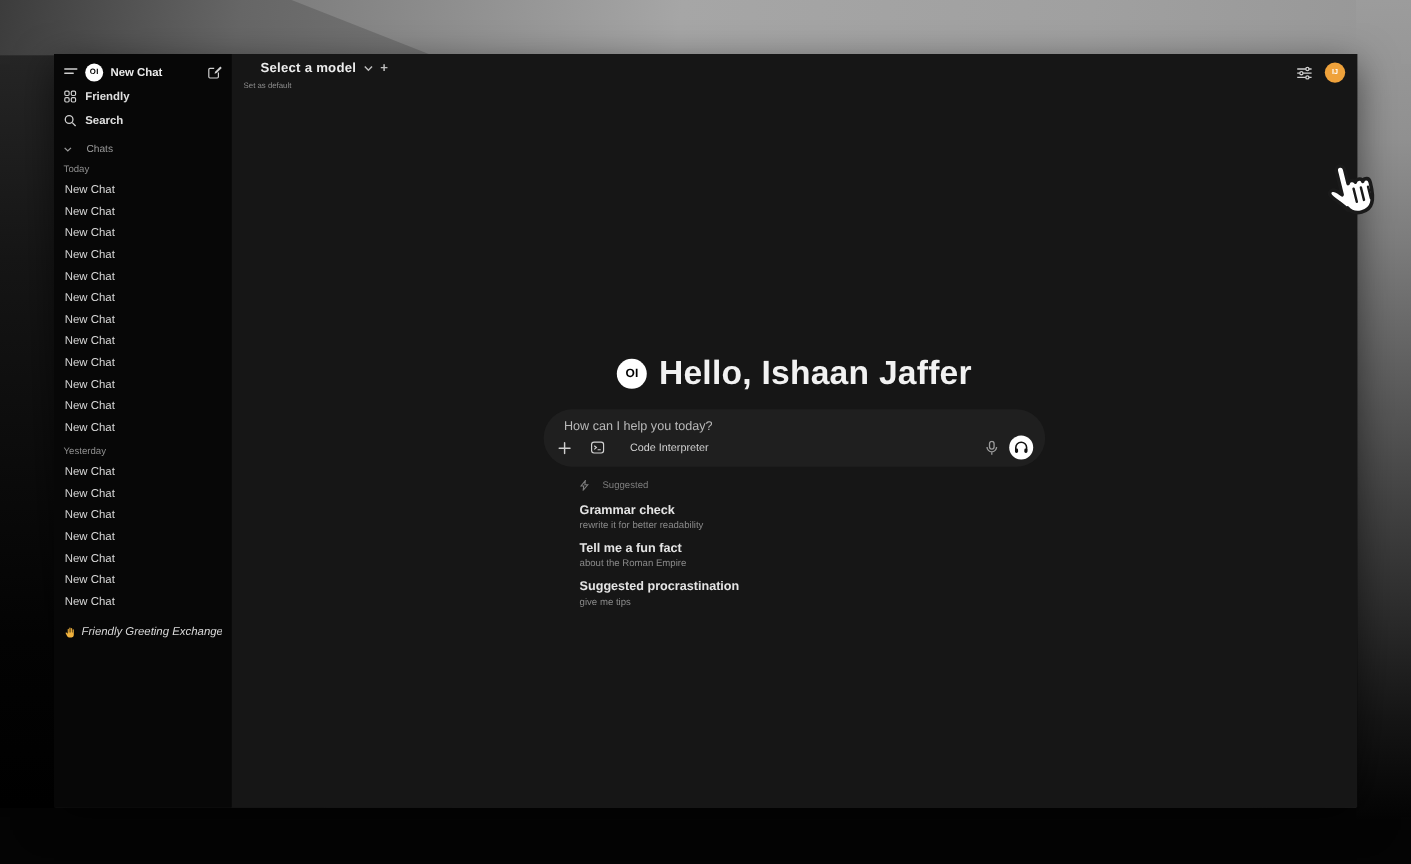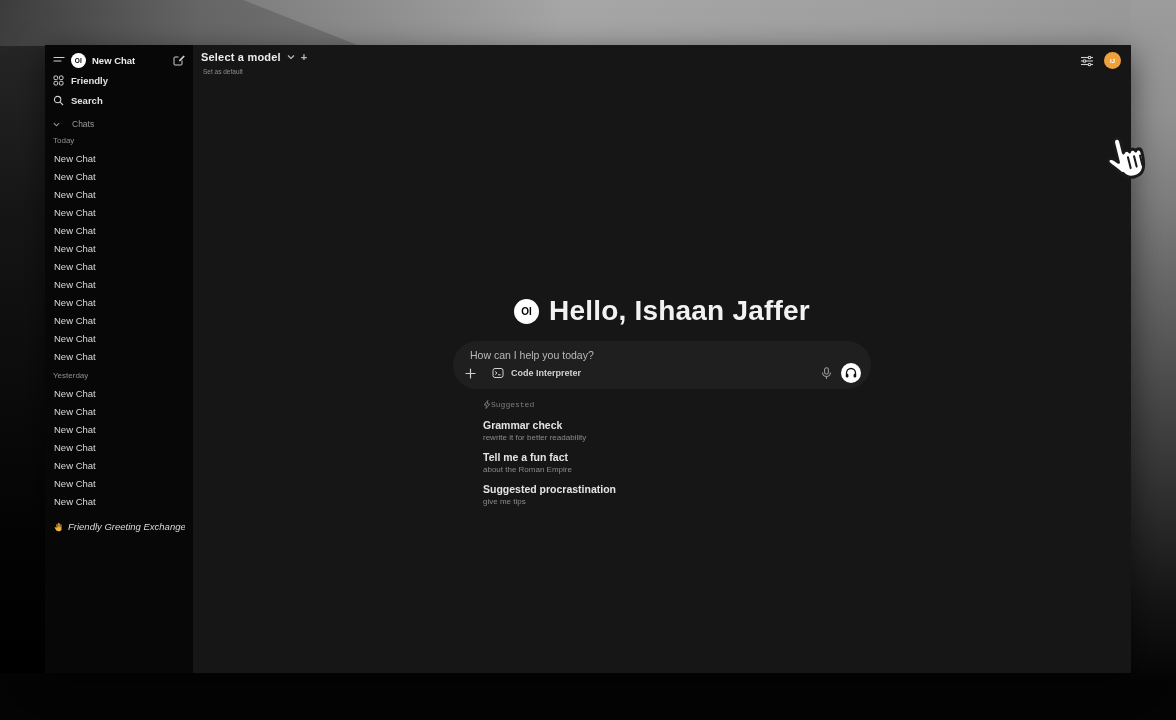--- a/index.html
+++ b/index.html
@@ -36,44 +36,44 @@
   .sb-section { display:flex; align-items:center; gap:12px; height:14px; margin-top:8px; color:#9a9a9a; font-size:8.5px; }
   .group-label { height:14px; line-height:14px; color:#8f8f8f; font-size:8px; margin-top:3px; }
   .group-label + .chat-item { margin-top:2px; }
   .chat-item { height:18px; line-height:18px; color:#d9d9d9; white-space:nowrap; overflow:hidden;
     border-radius:4px; padding-left:1px; cursor:pointer; }
   .chat-item.gap-top { margin-top:7px;font-style:italic; }
   .chat-hl { display:flex; align-items:center; gap:4px; }
 
   
   .main { flex:1; background:#161616; position:relative; min-width:0; }
-  .model-row { position:absolute; left:8px; top:6px; display:flex; align-items:center; gap:6px; color:#ececec; }
+  .model-row { position:absolute; left:24px; top:6px; display:flex; align-items:center; gap:6px; color:#ececec; }
   .model-label { font-size:11px; font-weight:bold; letter-spacing:.2px; }
   .set-default { position:absolute; left:10px; top:23px; font-size:6.5px; color:#8d8d8d; }
   .top-right { position:absolute; right:10px; top:7px; display:flex; align-items:center; gap:10px; }
   .avatar { width:17px; height:17px; border-radius:50%; display:flex; align-items:center; justify-content:center;
     color:#fff; font-size:6px; font-weight:bold; }
 
   .hero { position:absolute; left:0; right:0; top:250px; display:flex; flex-direction:column; align-items:center; }
   .greet-row { display:flex; align-items:center; gap:10px; }
   .greet-logo { width:25px; height:25px; border-radius:50%; background:#fff; color:#000; font-weight:bold;
     font-size:10px; display:flex; align-items:center; justify-content:center; }
   .greet-text { font-size:28px; font-weight:bold; color:#f2f2f2; letter-spacing:.2px; }
 
   .input-box { margin-top:14px; width:418px; height:48px; background:#1f1f1f; border-radius:24px; position:relative; }
   .chat-input { position:absolute; left:17px; top:8px; width:300px; background:transparent; border:none; outline:none;
     color:#ececec; font-size:10.5px; font-family:"Liberation Sans", sans-serif; }
   .chat-input::placeholder { color:#b9b9b9; opacity:1; }
   .input-actions { position:absolute; left:12px; right:10px; bottom:5px; height:22px; display:flex; align-items:center; }
-  .ci-chip { display:flex; align-items:center; gap:7px; margin-left:16px; color:#d2d2d2; font-size:9px; font-weight:bold; cursor:pointer; }
+  .ci-chip { display:flex; align-items:center; gap:21px; margin-left:16px; color:#d2d2d2; font-size:9px; font-weight:normal; cursor:pointer; }
   .spacer { flex:1; }
   .headset-btn { width:20px; height:20px; border-radius:50%; background:#fff; display:flex; align-items:center; justify-content:center; margin-left:9px; cursor:pointer; }
 
   .suggested { width:418px; padding-left:30px; margin-top:9px; }
-  .sug-head { display:flex; align-items:center; gap:0; color:#7d7d7d; font-size:8px; height:12px;font-family:Liberation Mono, monospace; }
+  .sug-head { display:flex; align-items:center; gap:11px; color:#7d7d7d; font-size:8px; height:12px; }
   .sug-item { margin-top:9px; cursor:pointer; }
   .sug-title { font-size:10.5px; font-weight:bold; color:#e4e4e4; }
   .sug-sub { font-size:8px; color:#8a8a8a; margin-top:2px; }
 
   
   .cursor { position:absolute; left:1101px; top:126px; width:56px; height:60px; pointer-events:none; z-index:50; }
 
   svg { display:block; }
 </style>
 </head>

